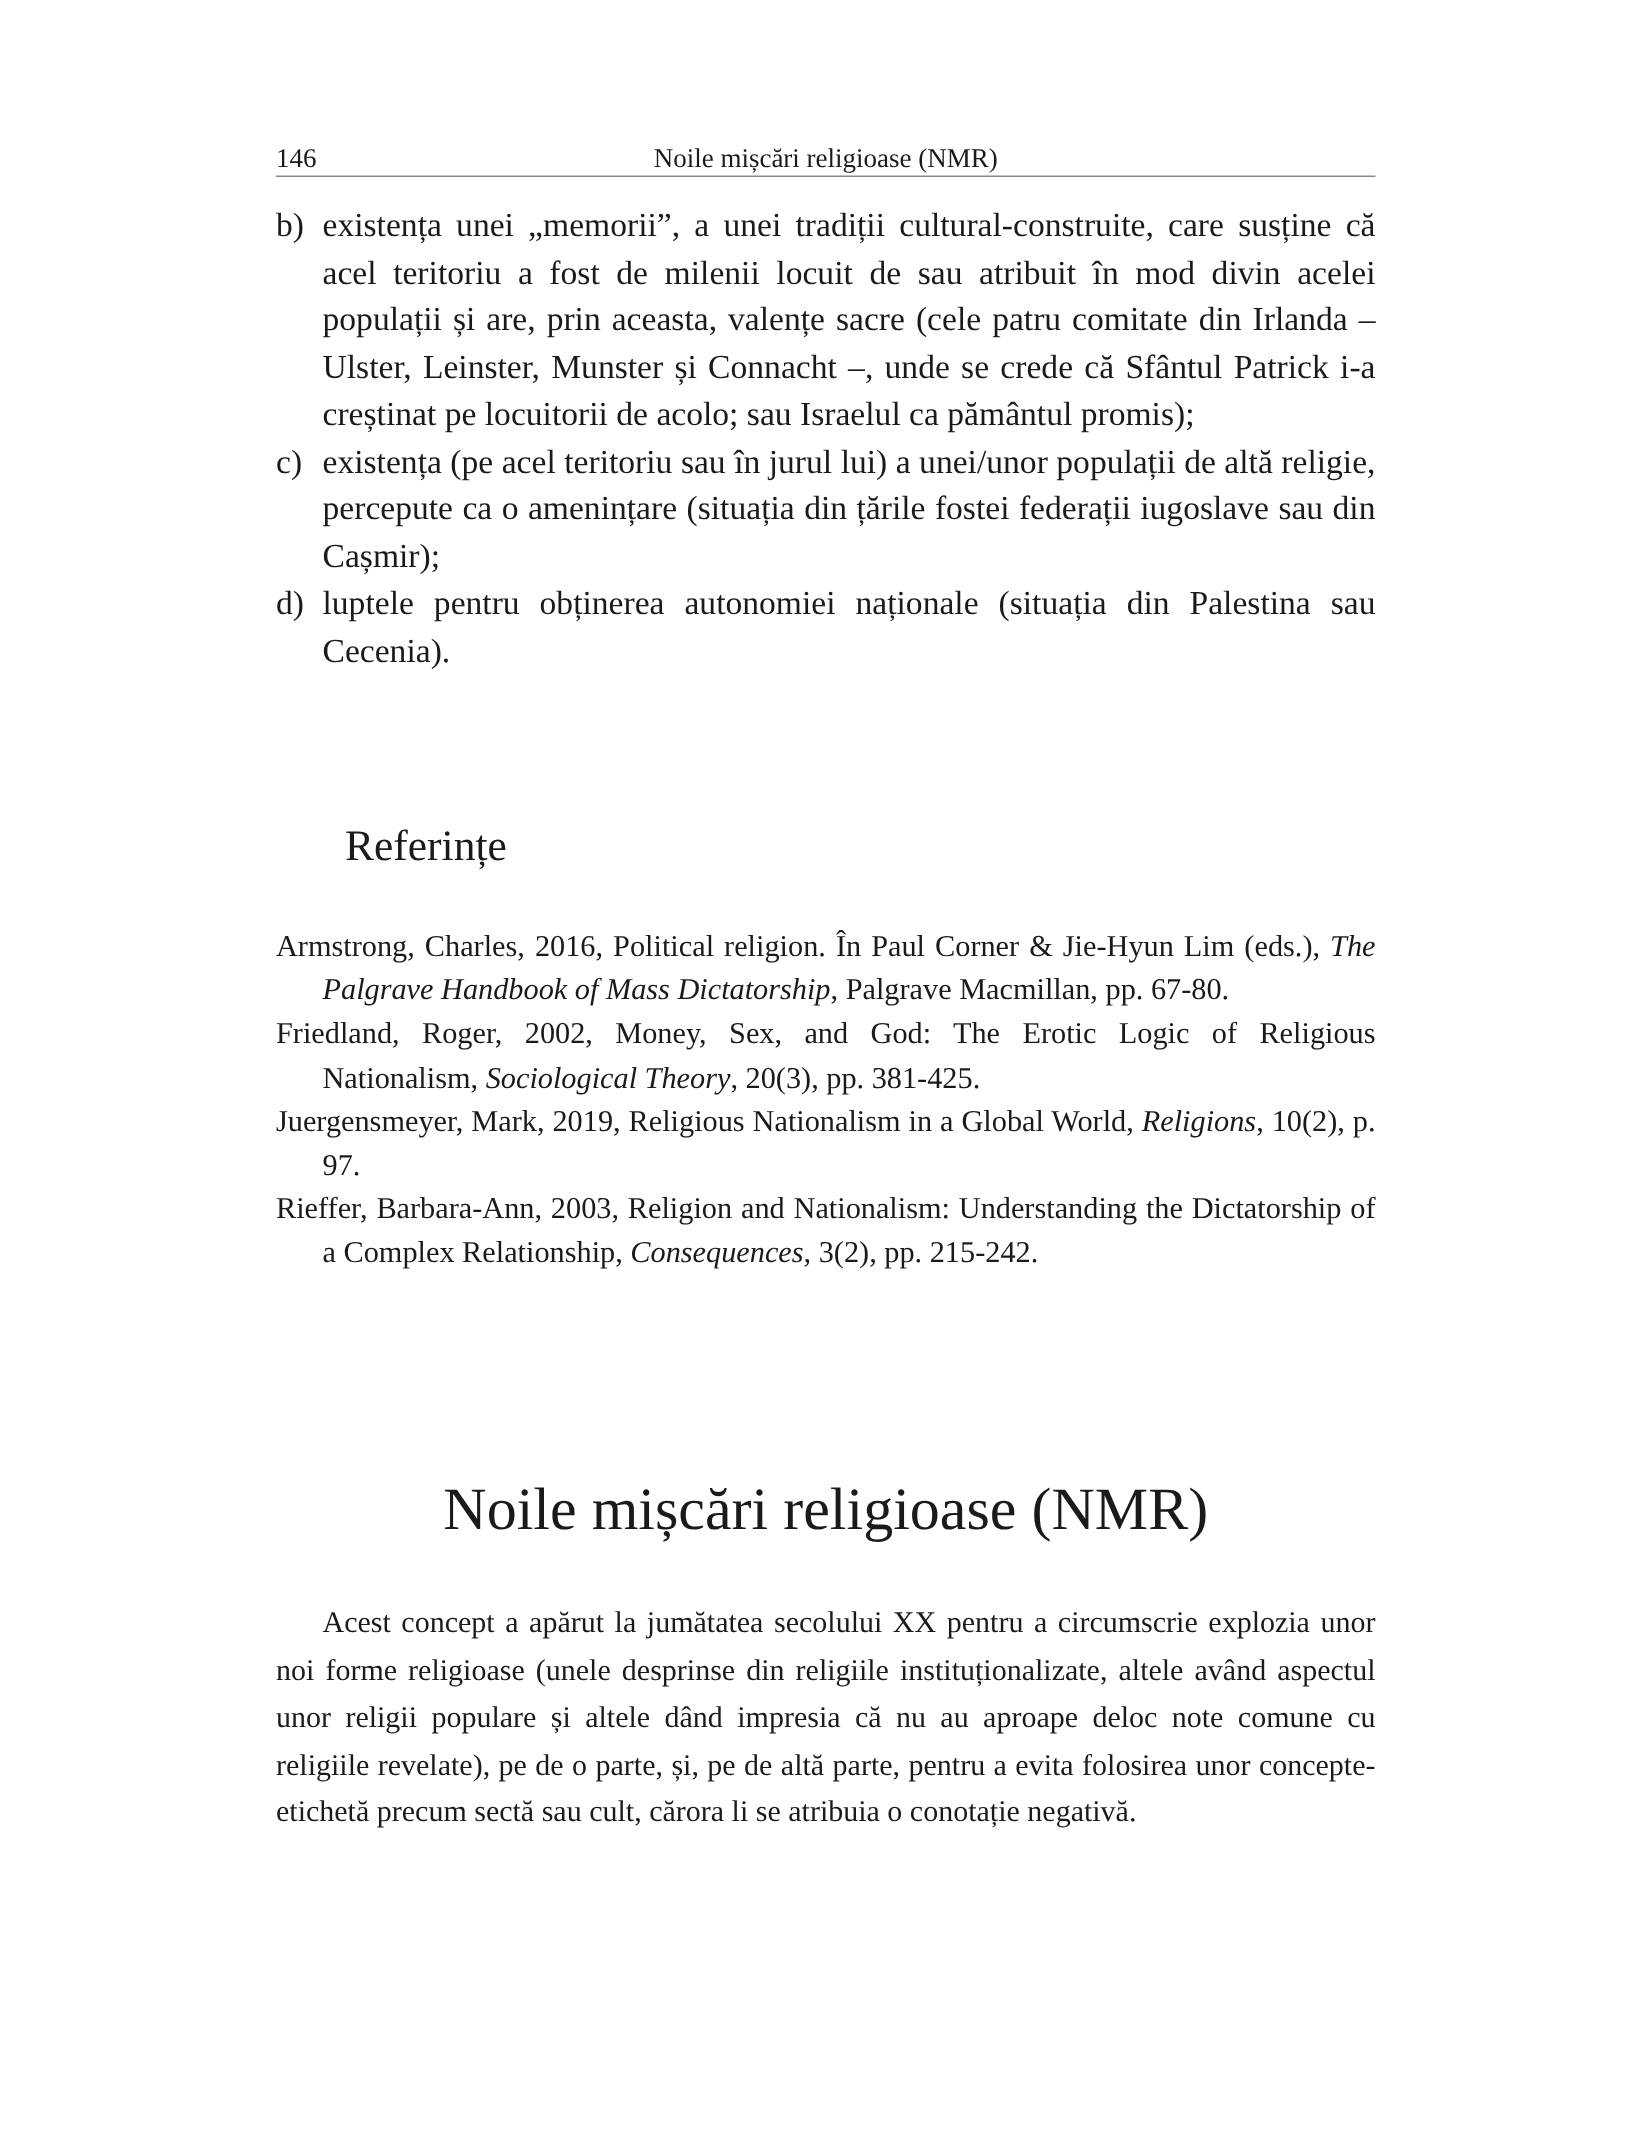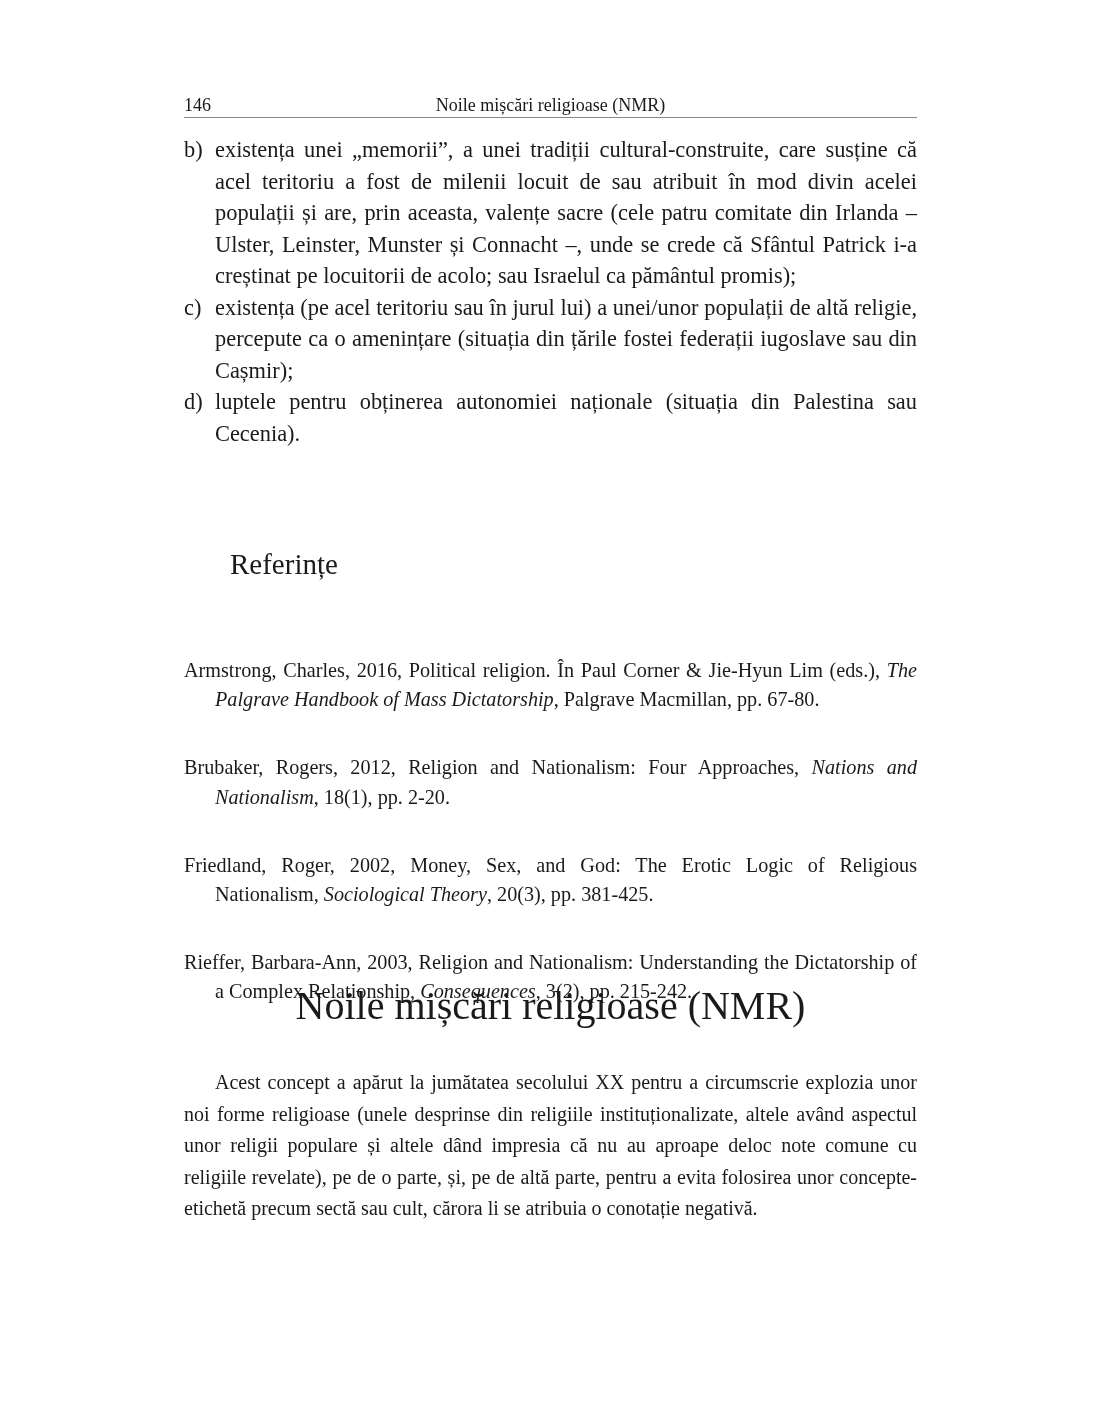--- a/index.html
+++ b/index.html
@@ -12,21 +12,21 @@
   .running-head .pnum { position: absolute; left: 0; top: 2px; }
   .running-head .rtitle { position: absolute; left: 0; right: 0; text-align: center; top: 2px; }
 
   .list { position: absolute; top: 134px; left: 0; width: 733px; font-size: 22.4px; line-height: 31.5px; }
   .list-item { position: relative; padding-left: 31px; text-align: justify; }
   .list-item .marker { position: absolute; left: 0; top: 0; }
 
   .refs-heading { position: absolute; top: 548px; left: 0; font-size: 29px; margin-left: 46px; }
 
   .refs { position: absolute; top: 617px; left: 0; width: 733px; font-size: 20.2px; line-height: 29.2px; }
-  .ref { padding-left: 31px; text-indent: -31px; text-align: justify; margin-top: 39px; }
+  .ref { padding-left: 31px; text-indent: -31px; text-align: justify; }
   .ref i { font-style: italic; }
 
   .chapter-title { position: absolute; top: 982px; left: 0; width: 733px; text-align: center; font-size: 40px; }
 
   .body { position: absolute; top: 1067px; left: 0; width: 733px; font-size: 20px; line-height: 31.5px; }
   .para { text-indent: 31px; text-align: justify; margin: 0; }
 </style>
 </head>
 <body>
 
@@ -49,22 +49,22 @@
     <div class="list-item">
       <span class="marker">d)</span>
       <span>luptele pentru obținerea autonomiei naționale (situația din Palestina sau Cecenia).</span>
     </div>
   </div>
 
   <div class="refs-heading">Referințe</div>
 
   <div class="refs">
     <div class="ref"><span>Armstrong, Charles, 2016, Political religion. În Paul Corner &amp; Jie-Hyun Lim (eds.), </span><i>The Palgrave Handbook of Mass Dictatorship</i><span>, Palgrave Macmillan, pp. 67-80.</span></div>
-    <div class="ref"><span>Brubaker, Rogers, 2012, Religion and Nationalism: Four Approaches, </span><i>Nations and Nationalism</i><span>, 18(1), pp. 2-20.</span></div>
     <div class="ref"><span>Friedland, Roger, 2002, Money, Sex, and God: The Erotic Logic of Religious Nationalism, </span><i>Sociological Theory</i><span>, 20(3), pp. 381-425.</span></div>
+    <div class="ref"><span>Juergensmeyer, Mark, 2019, Religious Nationalism in a Global World, </span><i>Religions</i><span>, 10(2), p. 97.</span></div>
     <div class="ref"><span>Rieffer, Barbara-Ann, 2003, Religion and Nationalism: Understanding the Dictatorship of a Complex Relationship, </span><i>Consequences</i><span>, 3(2), pp. 215-242.</span></div>
   </div>
 
   <div class="chapter-title">Noile mișcări religioase (NMR)</div>
 
   <div class="body">
     <p class="para">Acest concept a apărut la jumătatea secolului XX pentru a circumscrie explozia unor noi forme religioase (unele desprinse din religiile instituționalizate, altele având aspectul unor religii populare și altele dând impresia că nu au aproape deloc note comune cu religiile revelate), pe de o parte, și, pe de altă parte, pentru a evita folosirea unor concepte-etichetă precum sectă sau cult, cărora li se atribuia o conotație negativă.</p>
   </div>
 
 </div>

